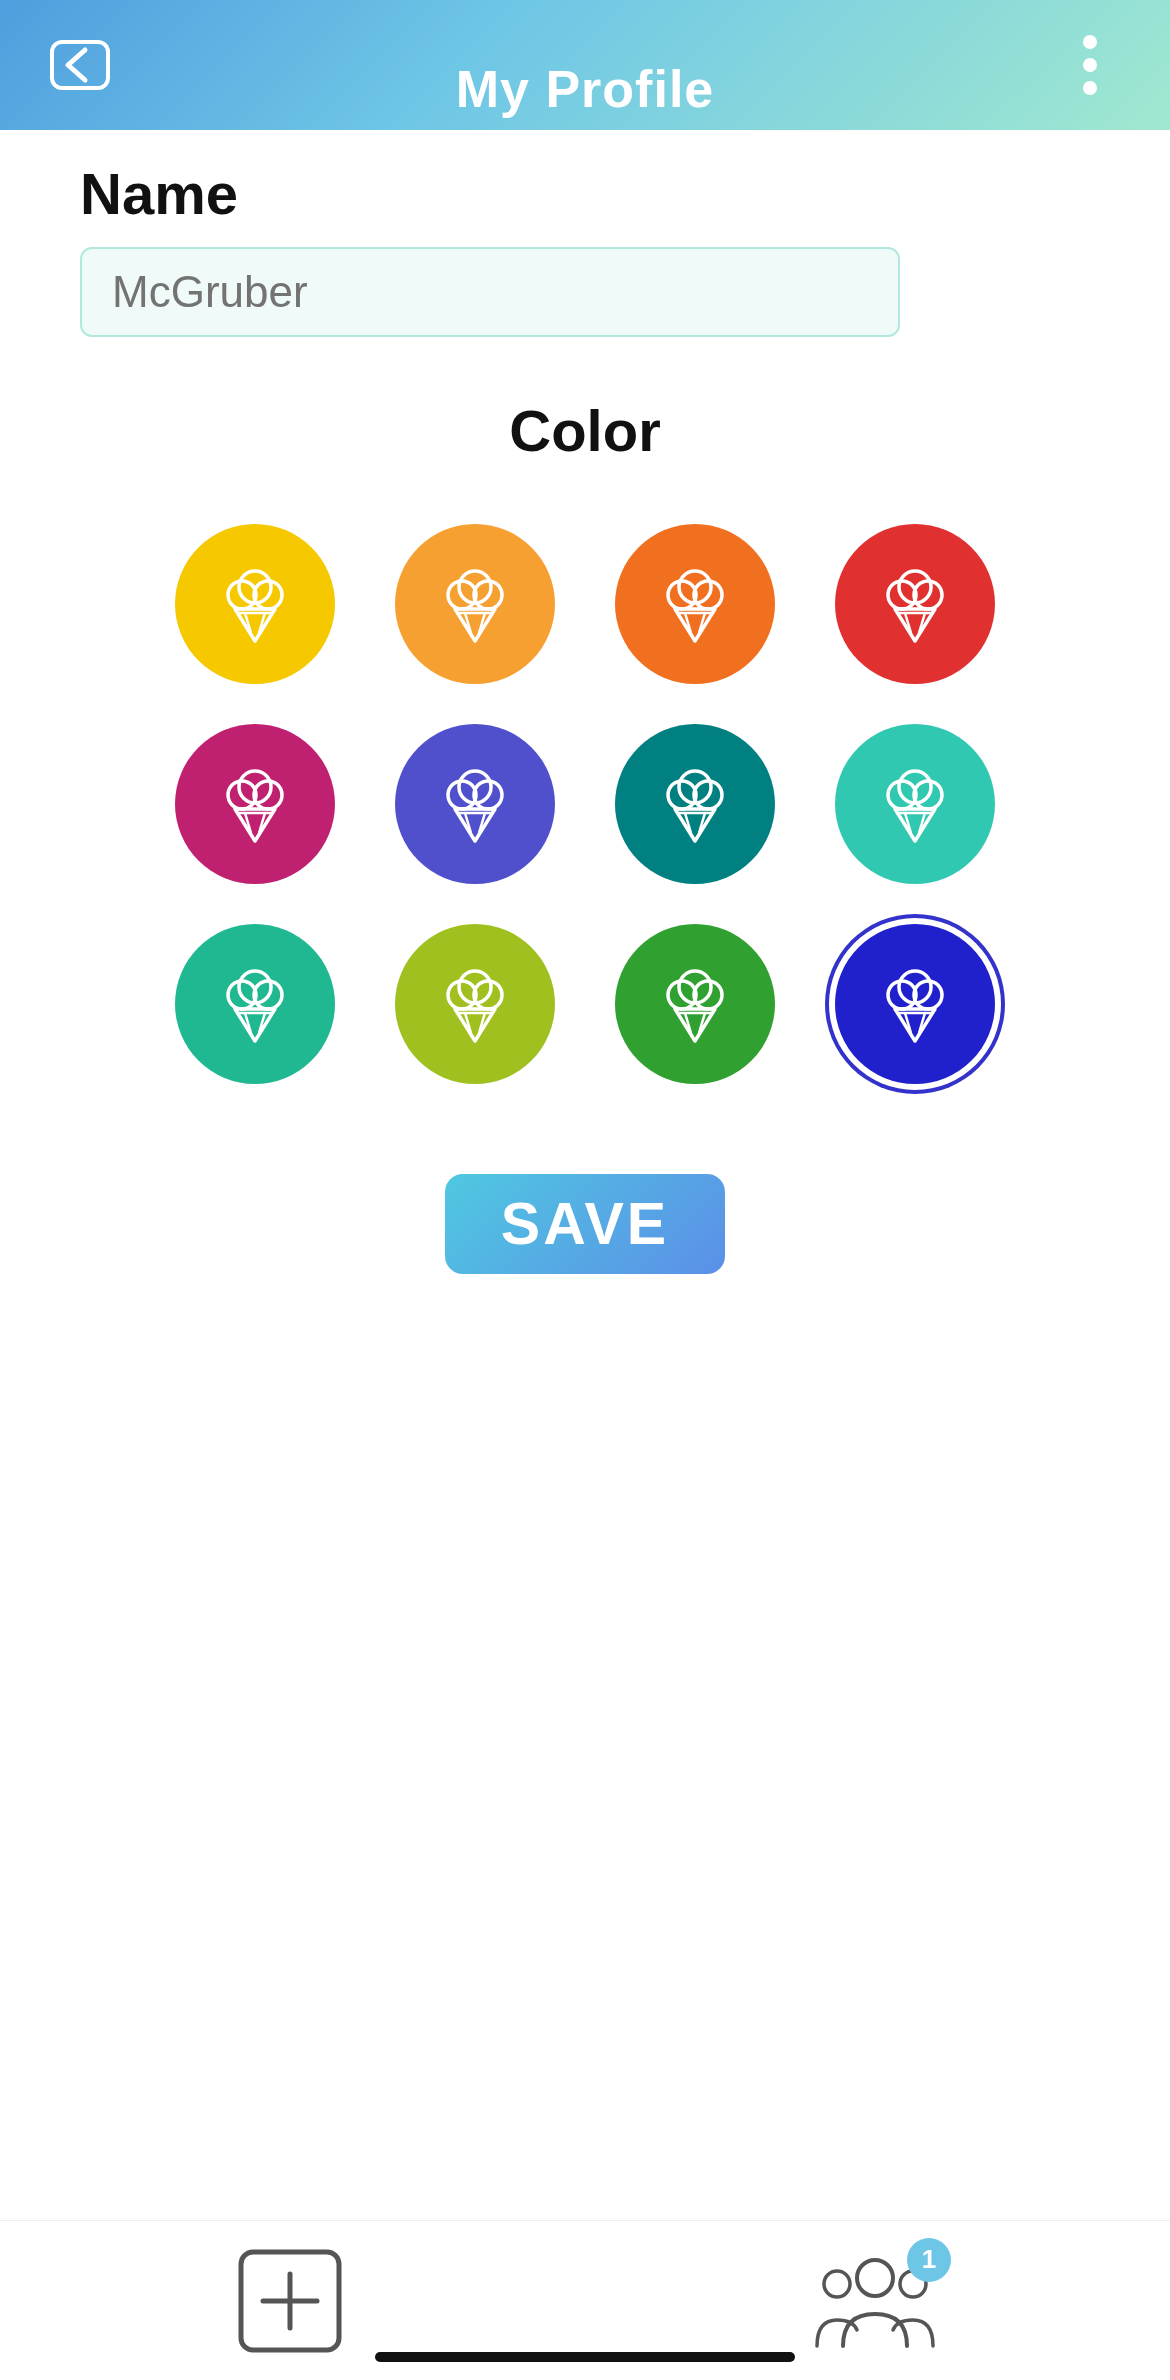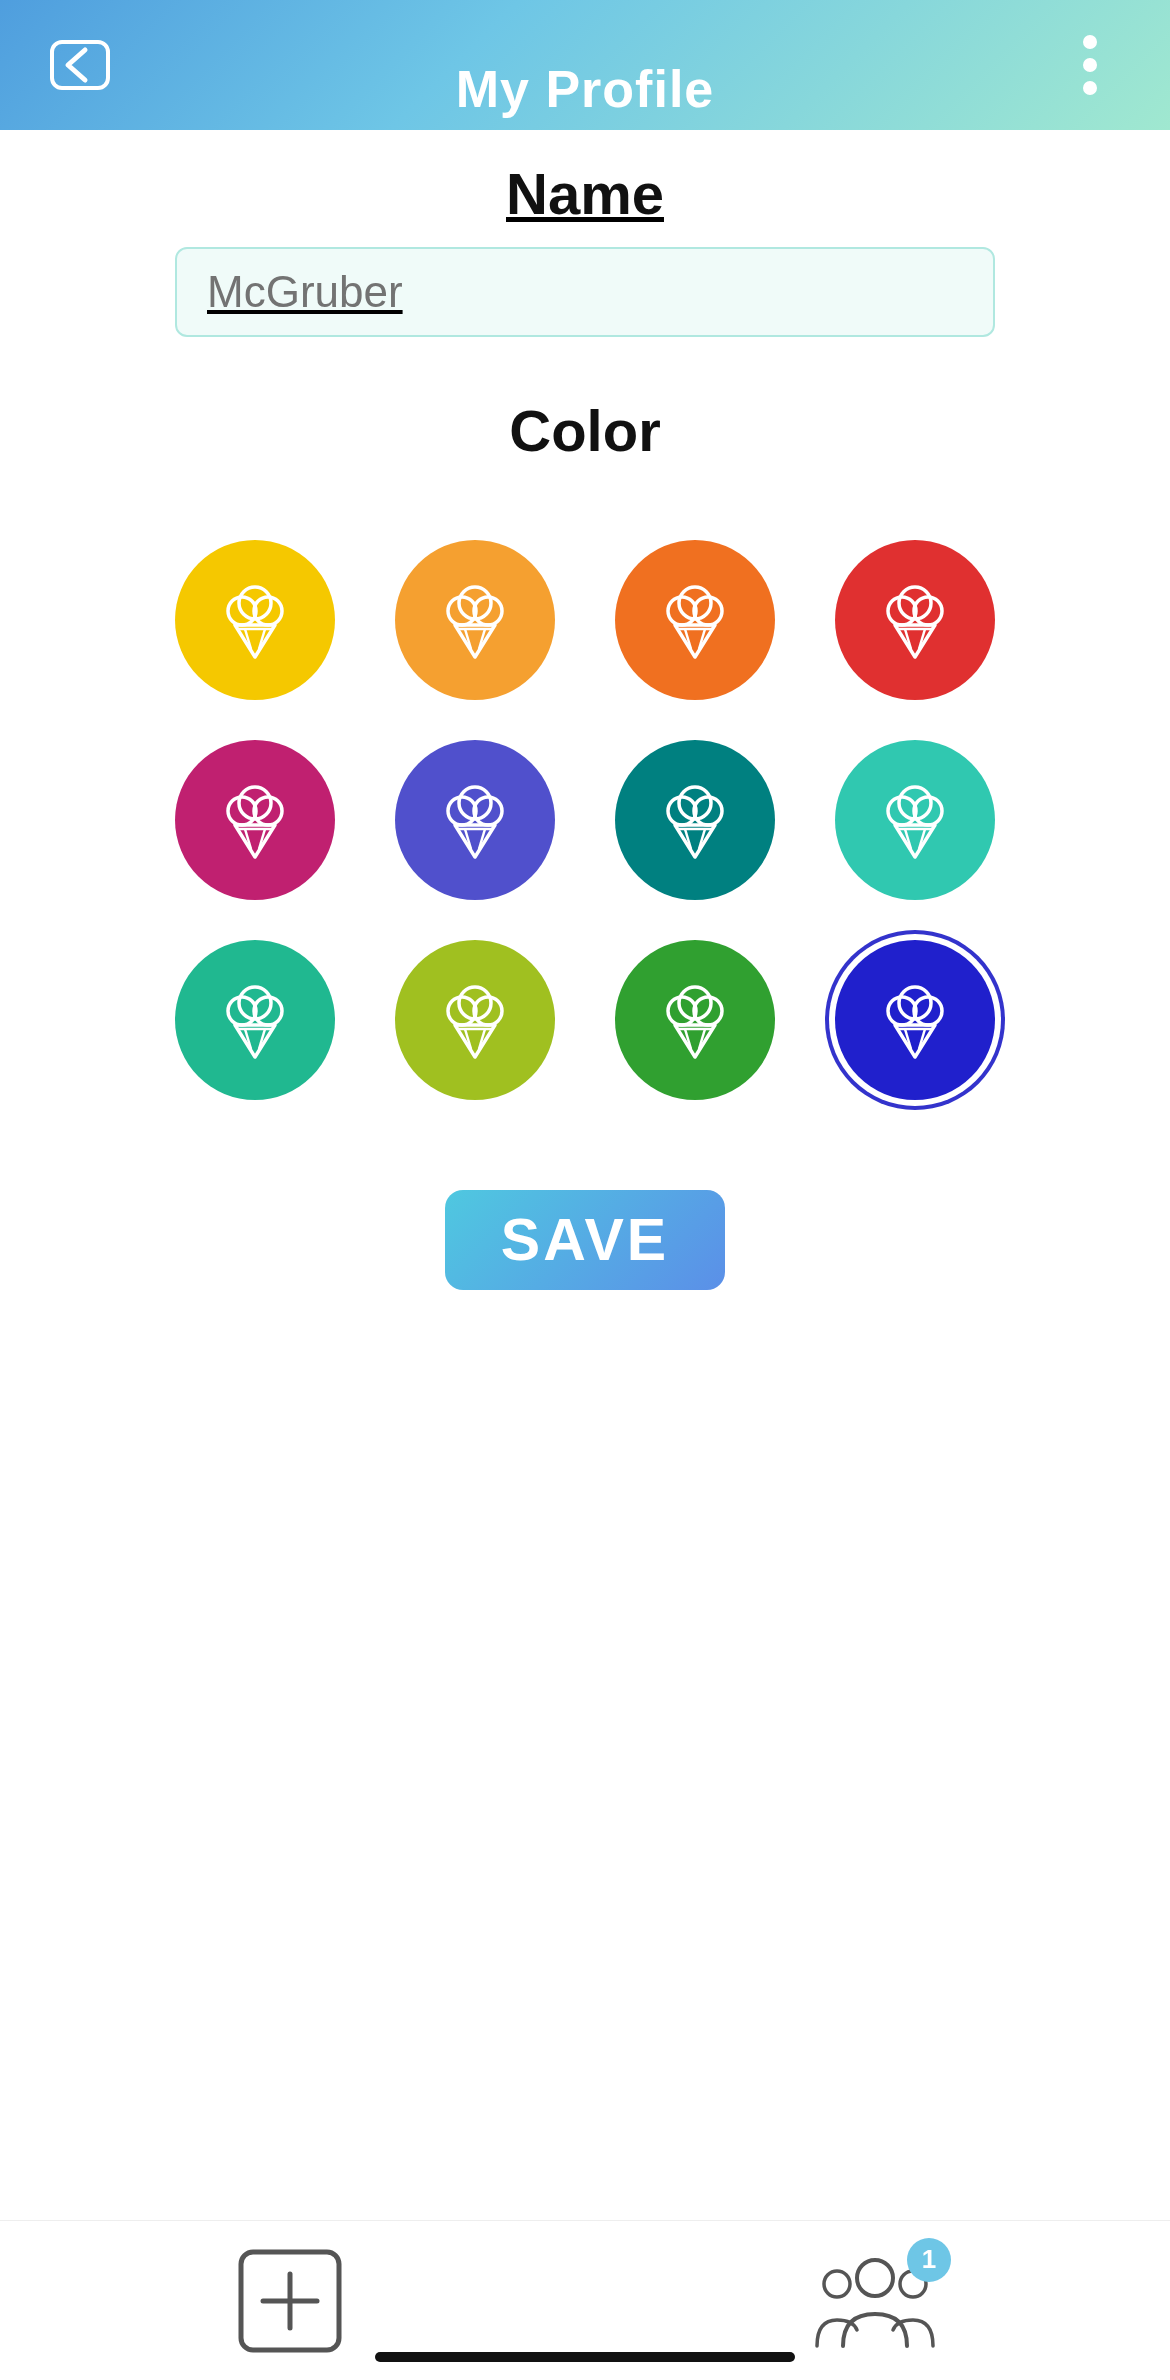--- a/index.html
+++ b/index.html
@@ -62,24 +62,23 @@
       width: 14px;
       height: 14px;
       background: #fff;
       border-radius: 50%;
     }
 
     
     .section-name {
       display: flex;
       flex-direction: column;
-      align-items: center;
+      align-items: flex-start;
       padding: 0 80px;
       margin-top: 30px;
-      text-decoration: underline;
     }
 
     .section-title {
       font-size: 58px;
       font-weight: 800;
       color: #111;
       margin-bottom: 20px;
     }
 
     .name-input {
@@ -95,21 +94,20 @@
       outline: none;
     }
 
     
     .section-color {
       display: flex;
       flex-direction: column;
       align-items: center;
       margin-top: 60px;
       padding: 0 60px;
-      gap: 16px;
     }
 
     .color-grid {
       display: grid;
       grid-template-columns: repeat(4, 160px);
       gap: 40px 60px;
       margin-top: 40px;
       justify-content: center;
     }
 

